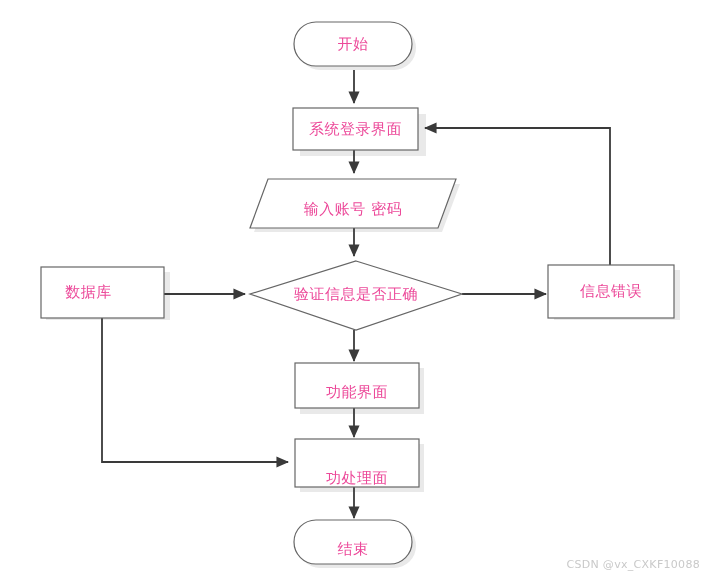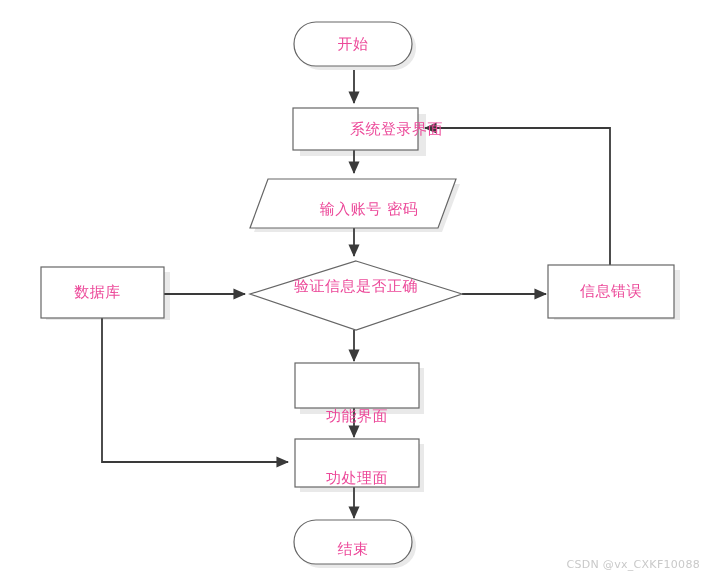--- a/index.html
+++ b/index.html
@@ -109,41 +109,41 @@
     <rect x="295" y="439" width="124" height="48"></rect>
 
     <rect x="294" y="520" width="118" height="44" rx="22" ry="22"></rect>
   </g>
 </svg>
 
 <div class="node-label" style="left:294px; top:22px; width:118px; height:44px;">
   <span>开始</span>
 </div>
 
-<div class="node-label" style="left:293px; top:108px; width:125px; height:42px;padding-left:41px;">
+<div class="node-label" style="left:293px; top:108px; width:125px; height:42px;">
   <span>系统登录界面</span>
 </div>
 
-<div class="node-label" style="left:271px; top:179px; width:196px; height:61px;justify-content:center;">
+<div class="node-label" style="left:255px; top:179px; width:196px; height:61px;justify-content:center;">
   <span>输入账号 密码</span>
 </div>
 
-<div class="node-label" style="left:250px; top:264px; width:212px; height:44px;">
+<div class="node-label" style="left:250px; top:272px; width:212px; height:44px;">
   <span>验证信息是否正确</span>
 </div>
 
-<div class="node-label" style="left:36px; top:267px; width:123px; height:51px;">
+<div class="node-label" style="left:27px; top:267px; width:123px; height:51px;">
   <span>数据库</span>
 </div>
 
 <div class="node-label" style="left:548px; top:265px; width:126px; height:53px;">
   <span>信息错误</span>
 </div>
 
-<div class="node-label" style="left:295px; top:363px; width:124px; height:58px;margin-top:24px;">
+<div class="node-label" style="left:295px; top:363px; width:124px; height:58px;">
   <span>功能界面</span>
 </div>
 
 <div class="node-label" style="left:295px; top:454px; width:124px; height:48px;">
   <span>功处理面</span>
 </div>
 
 <div class="node-label" style="left:294px; top:520px; width:118px; height:58px;">
   <span>结束</span>
 </div>

